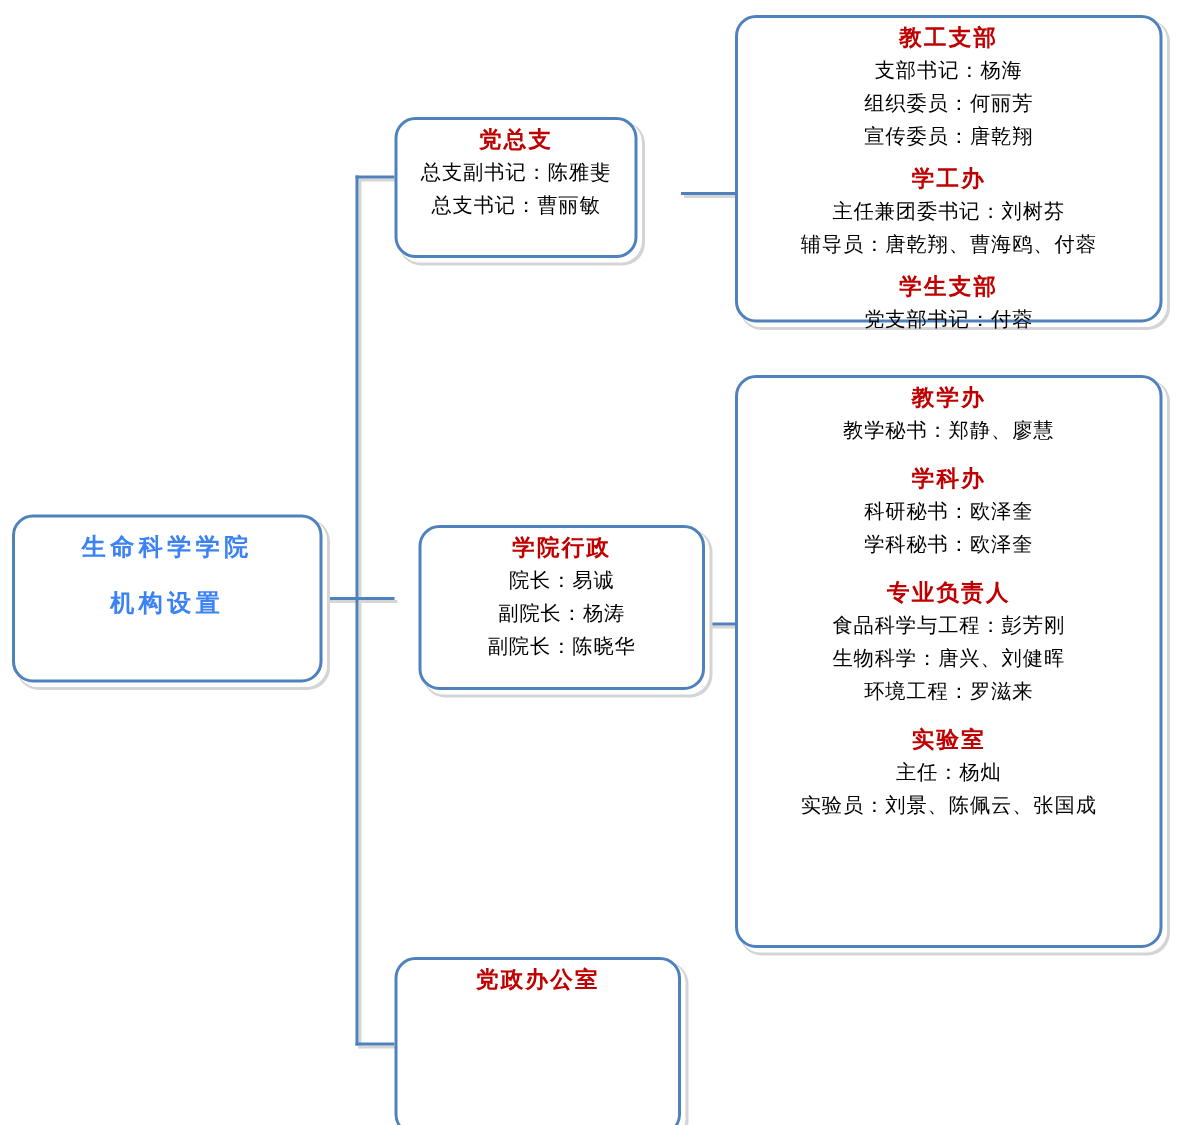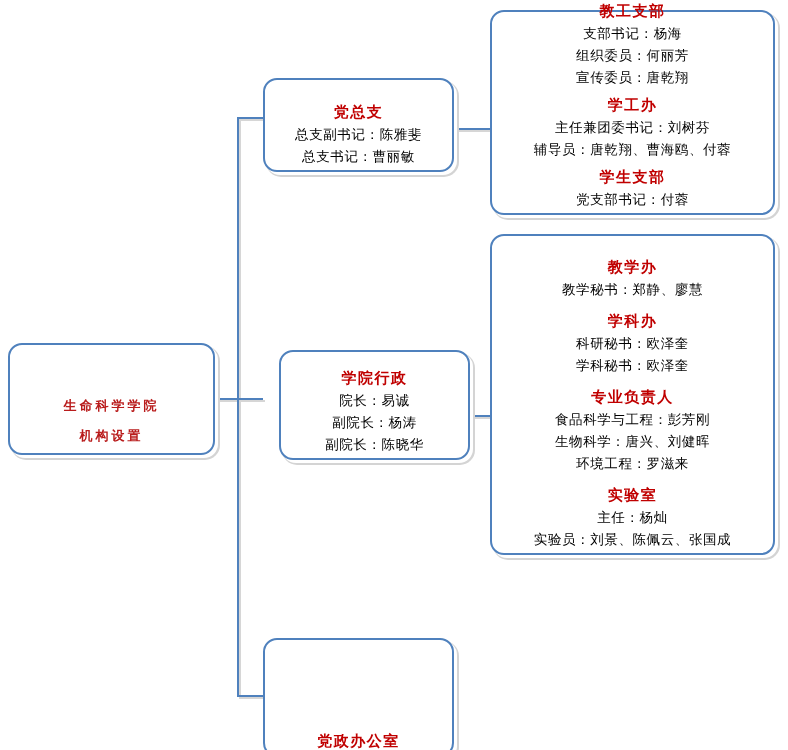--- a/index.html
+++ b/index.html
@@ -25,21 +25,21 @@
     background: #ffffff;
     border: 2px solid #4f81bd;
     border-radius: 14px;
     box-shadow:
        3px 3px 0 0 #ffffff,
        4px 4px 0 1px #d4d4d4,
        0 0 0 1px rgba(255,255,255,0.9) inset;
     display: flex;
     flex-direction: column;
     align-items: center;
-    justify-content: flex-end;
+    justify-content: flex-start;
     z-index: 5;
   }
   .node-inner {
     width: 100%;
     text-align: center;
     padding: 2px 6px;
     box-sizing: border-box;
   }
 
   
@@ -54,23 +54,23 @@
   }
   .line {
     color: #000000;
     font-size: 13.5px;
     line-height: 1.62;
     letter-spacing: 0.6px;
     font-family: "DejaVu Serif", "Liberation Serif", serif;
     white-space: nowrap;
   }
   .root-line {
-    color: #b91c1c;
+    color: #3b82f6;
     font-weight: bold;
-    font-size: 13px;
+    font-size: 16px;
     letter-spacing: 3px;
     line-height: 2.3;
     font-family: "DejaVu Serif", "Liberation Serif", serif;
     white-space: nowrap;
   }
   .gap-sm { height: 5px; }
   .gap-md { height: 9px; }
 
   
   .conn {
@@ -110,21 +110,21 @@
   <div class="conn-shadow" style="left:456px; top:417px; width:36px; height:2px;"></div>
   <div class="conn" style="left:454px; top:415px; width:36px; height:2px;"></div>
 
   <div class="node" style="left:8px; top:343px; width:207px; height:112px;">
     <div class="node-inner">
       <div class="root-line">生命科学学院</div>
       <div class="root-line">机构设置</div>
     </div>
   </div>
 
-  <div class="node" style="left:263px; top:78px; width:191px; height:94px;">
+  <div class="node" style="left:263px; top:78px; width:162px; height:94px;">
     <div class="node-inner">
       <div class="heading">党总支</div>
       <div class="line">总支副书记：陈雅斐</div>
       <div class="line">总支书记：曹丽敏</div>
     </div>
   </div>
 
   <div class="node" style="left:490px; top:10px; width:285px; height:205px;">
     <div class="node-inner">
       <div class="heading">教工支部</div>
@@ -143,21 +143,21 @@
 
   <div class="node" style="left:263px; top:350px; width:191px; height:110px;margin-left:16px;">
     <div class="node-inner">
       <div class="heading">学院行政</div>
       <div class="line">院长：易诚</div>
       <div class="line">副院长：杨涛</div>
       <div class="line">副院长：陈晓华</div>
     </div>
   </div>
 
-  <div class="node" style="left:490px; top:234px; width:285px; height:321px;">
+  <div class="node" style="left:490px; top:250px; width:285px; height:382px;">
     <div class="node-inner">
       <div class="heading">教学办</div>
       <div class="line">教学秘书：郑静、廖慧</div>
       <div class="gap-md"></div>
       <div class="heading">学科办</div>
       <div class="line">科研秘书：欧泽奎</div>
       <div class="line">学科秘书：欧泽奎</div>
       <div class="gap-md"></div>
       <div class="heading">专业负责人</div>
       <div class="line">食品科学与工程：彭芳刚</div>

